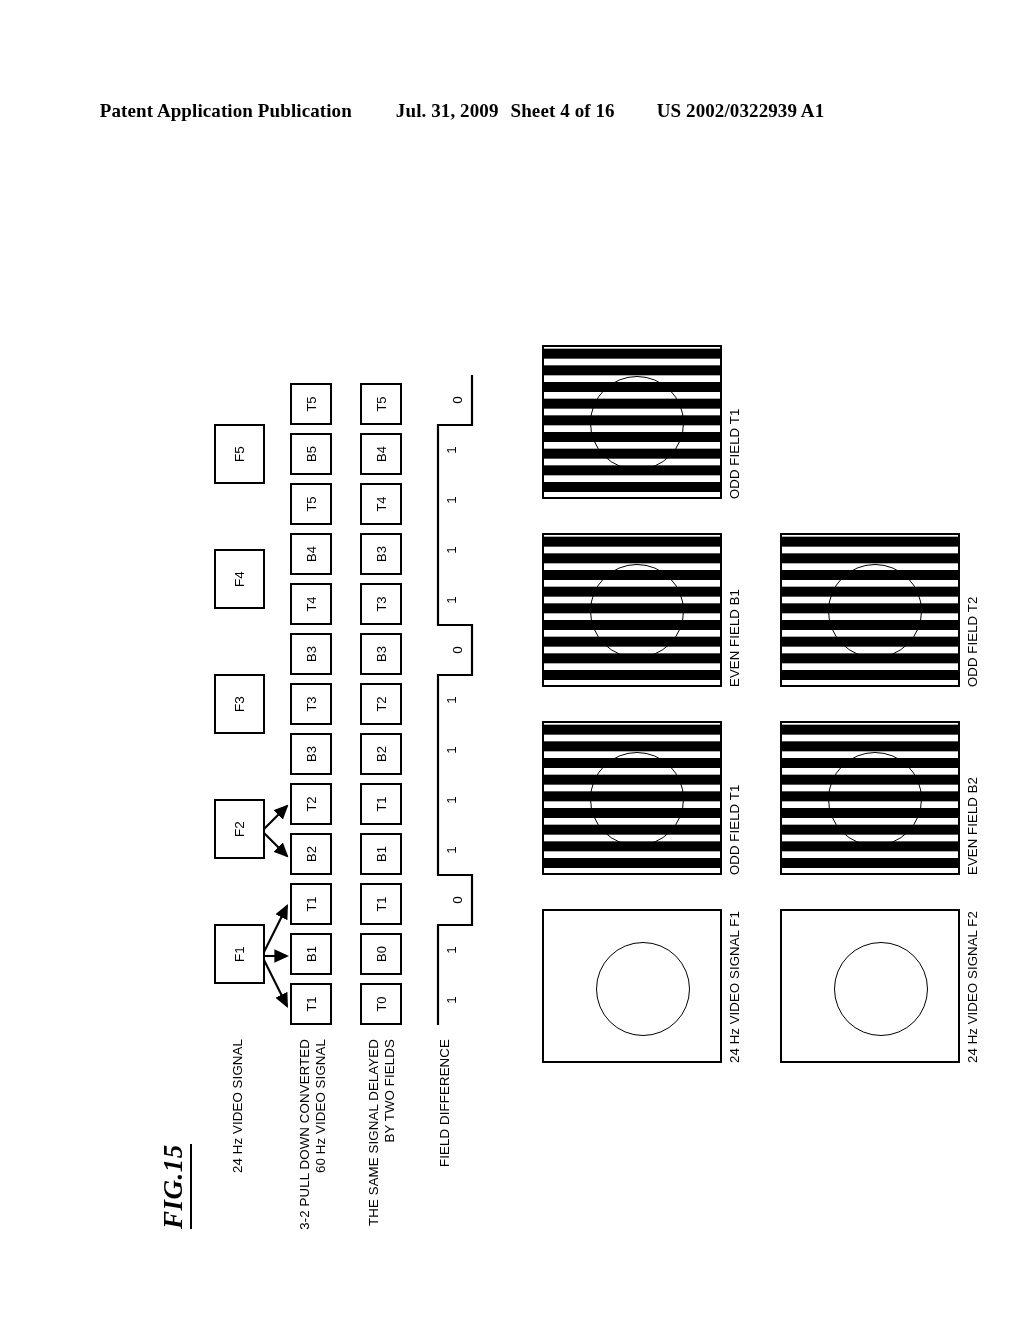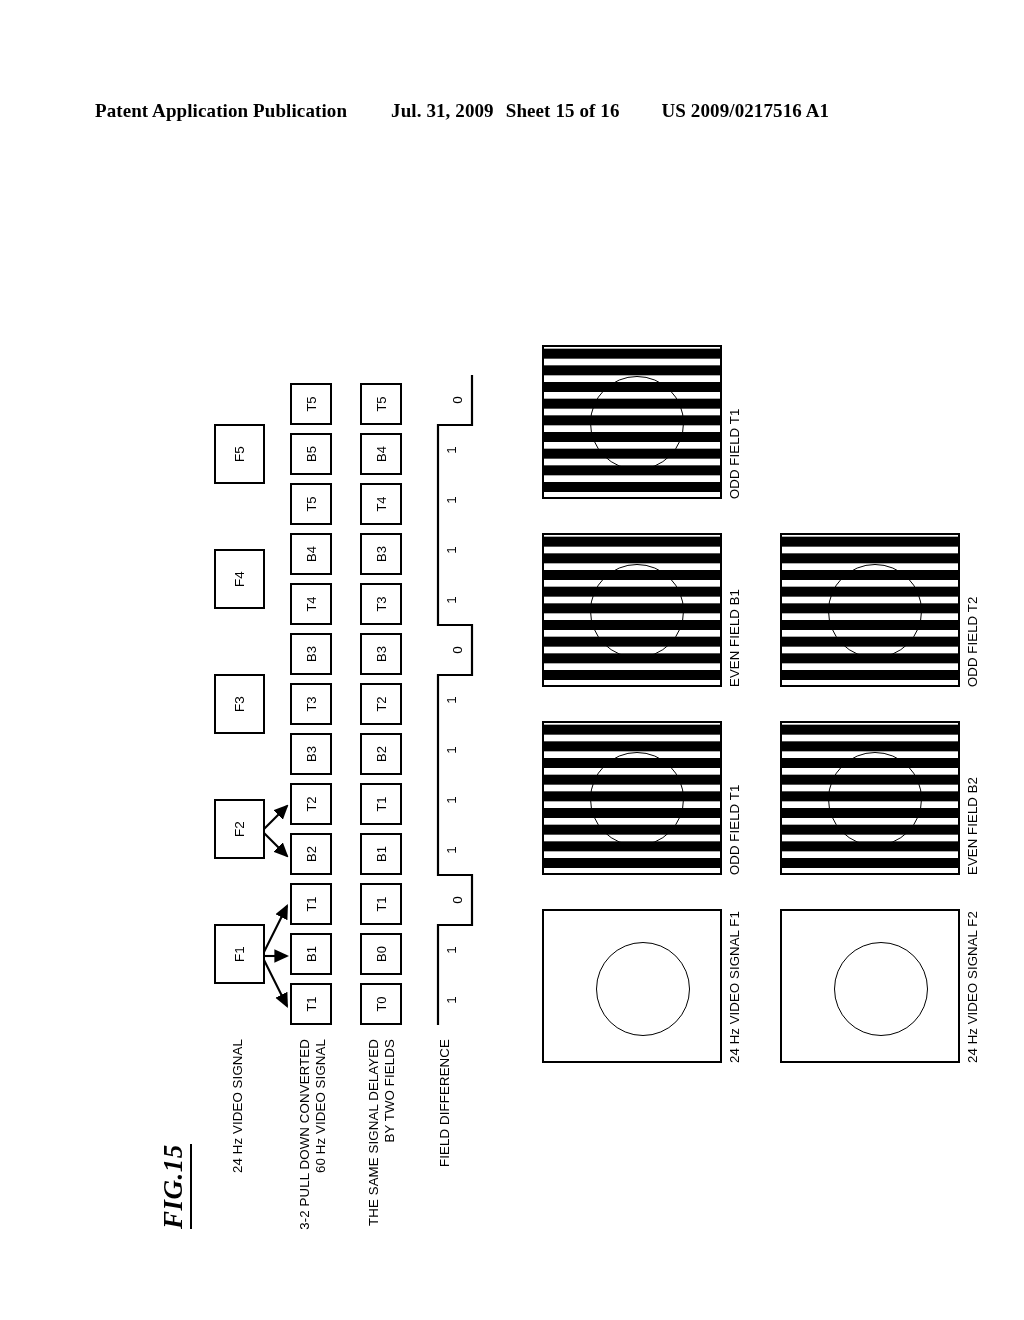--- a/index.html
+++ b/index.html
@@ -96,22 +96,22 @@
     position:absolute;border:1.7px solid #000;border-radius:50%;
     background:transparent;
   }
 </style>
 </head>
 <body>
 
 <div id="pub-header">
   <span class="h-pub">Patent Application Publication</span>
   <span class="h-date">Jul. 31, 2009</span>
-  <span class="h-sheet">Sheet 15 of 16</span>
-  <span class="h-num">US 2009/0217516 A1</span>
+  <span class="h-sheet">Sheet 4 of 16</span>
+  <span class="h-num">US 2002/0322939 A1</span>
 </div>
 
 <div id="figure-rot">
   <div id="figure-canvas">
 
     <div id="fig-label">FIG.15</div>
 
     <div class="row-label" id="lbl-24hz">24 Hz VIDEO SIGNAL</div>
     <div class="row-label" id="lbl-32pull">3-2 PULL DOWN CONVERTED
 60 Hz VIDEO SIGNAL</div>

